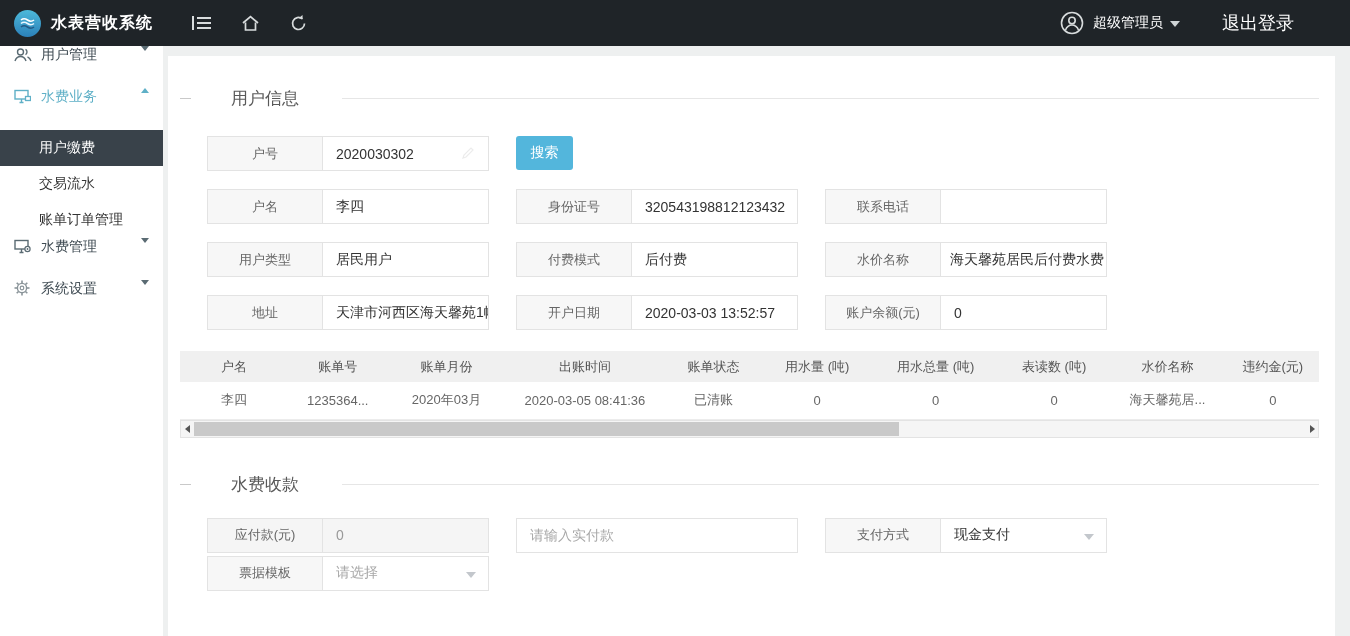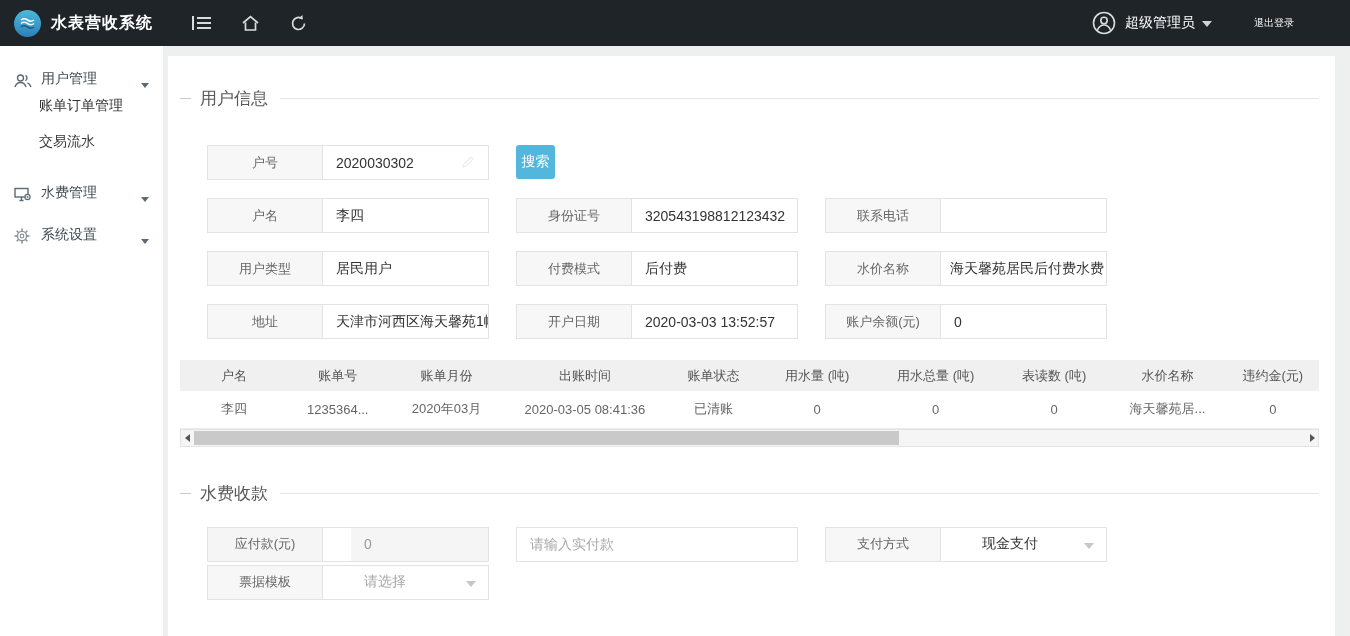--- a/index.html
+++ b/index.html
@@ -14,62 +14,62 @@
     background:linear-gradient(180deg,#4db9da 0%,#2b80b9 100%);
     display:flex; align-items:center; justify-content:center; }
   .app-title { color:#fff; font-size:16px; font-weight:bold; margin-left:10px; letter-spacing:1px; }
   .nav-icons { display:flex; align-items:center; margin-left:38px; gap:26px; }
   .nav-icon { width:22px; height:22px; display:flex; align-items:center; justify-content:center; cursor:pointer; }
   .top-right { margin-left:auto; display:flex; align-items:center; margin-right:56px; }
   .avatar { width:24px; height:24px; display:flex; align-items:center; justify-content:center; }
   .admin-name { color:#fff; font-size:14px; margin-left:9px; cursor:pointer; display:flex; align-items:center; }
   .caret-down-w { width:0; height:0; border-left:5px solid transparent; border-right:5px solid transparent;
     border-top:6px solid #cfd4d6; margin-left:7px; margin-top:2px; }
-  .logout { color:#fff; font-size:10px; margin-left:42px; cursor:pointer;font-family:Liberation Serif, serif; }
+  .logout { color:#fff; font-size:18px; margin-left:42px; cursor:pointer;font-family:Liberation Serif, serif; }
 
   
   .sidebar { position:absolute; left:0; top:46px; width:163px; height:590px; background:#ffffff; }
-  .menu-item { height:42px; display:flex; align-items:flex-end; padding:0 14px; cursor:pointer;
+  .menu-item { height:42px; display:flex; align-items:flex-start; padding:0 14px; cursor:pointer;
     color:#3e4a52; font-size:14px; }
   .menu-item .mi-icon { width:18px; height:16px; margin-right:9px; display:flex; align-items:center; }
   .menu-item .mi-label { flex:1; }
   .menu-item.active-parent { color:#5fb0c7; }
   .caret { width:0; height:0; border-left:4.5px solid transparent; border-right:4.5px solid transparent; }
   .caret.down { border-top:5.5px solid #5a6b73; }
   .caret.up { border-bottom:5.5px solid #5fb0c7; }
   .submenu-item { height:36px; display:flex; align-items:center; padding-left:39px;
     color:#333; font-size:14px; cursor:pointer; }
   .submenu-item.active { background:#39424a; color:#fff; }
 
   
   .main { position:absolute; left:163px; top:46px; width:1187px; height:590px; background:#eef0f0; }
   .card { position:absolute; left:5px; top:10px; width:1167px; height:580px; background:#fff;
     padding:0 16px 0 12px; }
 
-  .section-head { display:flex; align-items:center; }
+  .section-head { display:flex; align-items:center;gap:31px; }
   .sh-dash { width:11px; height:1px; background:#c9c9c9; margin-right:9px; }
   .sh-title { font-size:17px; color:#595959; }
   .sh-line { flex:1; height:1px; background:#e6e6e6; margin-left:12px; }
 
   .form-block { margin-left:27px; }
   .frow { display:flex; margin-bottom:18px; }
   .field { display:flex; width:282px; height:35px; border:1px solid #e3e3e3; margin-right:27px; background:#fff; }
   .f-label { width:115px; background:#f7f7f7; border-right:1px solid #e3e3e3; display:flex;
     align-items:center; justify-content:center; font-size:13px; color:#666; }
   .f-value { flex:1; display:flex; align-items:center; padding:0 10px 0 13px; font-size:14px; color:#333;
     white-space:nowrap; overflow:hidden; position:relative; background:#fff; }
   .f-value input { border:none; outline:none; width:100%; font-size:14px; color:#333;
     font-family:"Liberation Sans","DejaVu Sans",sans-serif; background:transparent; }
   .f-value input::placeholder { color:#a8a8a8; }
   .field.disabled .f-label, .field.disabled .f-value { background:#f5f5f5; }
   .field.disabled .f-value { color:#999; }
   .sel-caret { position:absolute; right:12px; top:15px; width:0; height:0;
     border-left:5px solid transparent; border-right:5px solid transparent; border-top:6px solid #c3c7cc; }
   .placeholder-text { color:#a8a8a8; }
-  .search-btn { width:39px; height:34px; background:#53b6dc; color:#fff; border:none; border-radius:3px;
+  .search-btn { width:57px; height:34px; background:#53b6dc; color:#fff; border:none; border-radius:3px;
     font-size:14px; cursor:pointer; font-family:"Liberation Sans","DejaVu Sans",sans-serif; }
   .pencil { position:absolute; right:13px; top:9px; opacity:.55; }
 
   
   table.bill { width:100%; border-collapse:collapse; margin-top:21px; }
   table.bill th { background:#f0f0f0; height:31px; font-size:13px; color:#555; font-weight:normal; text-align:center; }
   table.bill td { height:37px; font-size:13px; color:#666; text-align:center; background:#fff;
     border-bottom:1px solid #ececec; }
 
   .hscroll { height:18px; background:#f5f5f5; border:1px solid #e3e3e3; position:relative; }
@@ -77,21 +77,21 @@
     justify-content:center; cursor:pointer; }
   .hs-arrow.left { left:0; } .hs-arrow.right { right:0; }
   .tri-l { width:0; height:0; border-top:4px solid transparent; border-bottom:4px solid transparent;
     border-right:5px solid #555; }
   .tri-r { width:0; height:0; border-top:4px solid transparent; border-bottom:4px solid transparent;
     border-left:5px solid #555; }
   .hs-thumb { position:absolute; left:13px; top:1px; height:14px; width:62%; background:#c9c9c9; cursor:grab; }
 
   .pay-grid { display:flex; margin-left:27px; margin-top:22px; align-items:flex-start; }
   .pay-col { margin-right:27px; }
-  .pay-col .field { margin-right:0;gap:28px; }
+  .pay-col .field { margin-right:0; }
   .stack-gap { margin-top:3px; }
 
   svg { display:block; }
 </style>
 </head>
 <body>
 
 <div class="topbar">
   <div class="logo-wrap">
     <div class="logo">
@@ -147,23 +147,35 @@
       <svg width="18" height="15" viewBox="0 0 18 15">
         <circle cx="6.5" cy="5" r="3" stroke="#5a6b73" stroke-width="1.4" fill="none"></circle>
         <path d="M1 14 q1.5 -4.5 5.5 -4.5 q4 0 5.5 4.5" stroke="#5a6b73" stroke-width="1.4" fill="none"></path>
         <path d="M11.5 2.4 a3 3 0 0 1 0 5.2 M13.5 9.8 q2.5 1 3.5 4.2" stroke="#5a6b73" stroke-width="1.4" fill="none"></path>
       </svg>
     </span>
     <span class="mi-label">用户管理</span>
     <span class="caret down"></span>
   </div>
 
-
+  <div class="menu-item active-parent">
+    <span class="mi-icon">
+      <svg width="17" height="15" viewBox="0 0 17 15">
+        <rect x="1" y="1.5" width="13" height="8.5" stroke="#5fb0c7" stroke-width="1.4" fill="none"></rect>
+        <path d="M5.5 13.5 h4 M7.5 10 v3.5" stroke="#5fb0c7" stroke-width="1.4" fill="none"></path>
+        <rect x="11.5" y="7.5" width="5" height="4" fill="#fff" stroke="#5fb0c7" stroke-width="1.3"></rect>
+      </svg>
+    </span>
+    <span class="mi-label">水费业务</span>
+    <span class="caret up"></span>
+  </div>
+
+  <div class="submenu-item active">用户缴费</div>
+  <div class="submenu-item">交易流水</div>
   <div class="submenu-item">账单订单管理</div>
-  <div class="submenu-item">交易流水</div>
 
   <div class="menu-item">
     <span class="mi-icon">
       <svg width="17" height="15" viewBox="0 0 17 15">
         <rect x="1" y="1.5" width="13" height="8.5" stroke="#5a6b73" stroke-width="1.4" fill="none"></rect>
         <path d="M5.5 13.5 h4 M7.5 10 v3.5" stroke="#5a6b73" stroke-width="1.4" fill="none"></path>
         <circle cx="13.5" cy="10" r="2.6" fill="#fff" stroke="#5a6b73" stroke-width="1.2"></circle>
         <circle cx="13.5" cy="10" r="0.9" fill="#5a6b73"></circle>
       </svg>
     </span>
@@ -195,21 +207,21 @@
 
 <div class="main">
 <div class="card">
 
   <div class="section-head" style="margin-top:31px;">
     <span class="sh-dash"></span>
     <span class="sh-title">用户信息</span>
     <span class="sh-line"></span>
   </div>
 
-  <div class="form-block" style="margin-top:35px;">
+  <div class="form-block" style="margin-top:26px;">
     <div class="frow">
       <div class="field">
         <span class="f-label">户号</span>
         <span class="f-value">
           <input type="text" value="2020030302" style="">
           <span class="pencil">
             <svg width="14" height="14" viewBox="0 0 14 14">
               <path d="M2 12 L3 9 L10 2 L12 4 L5 11 Z" stroke="#dcdcdc" stroke-width="1.2" fill="none"></path>
             </svg>
           </span>

